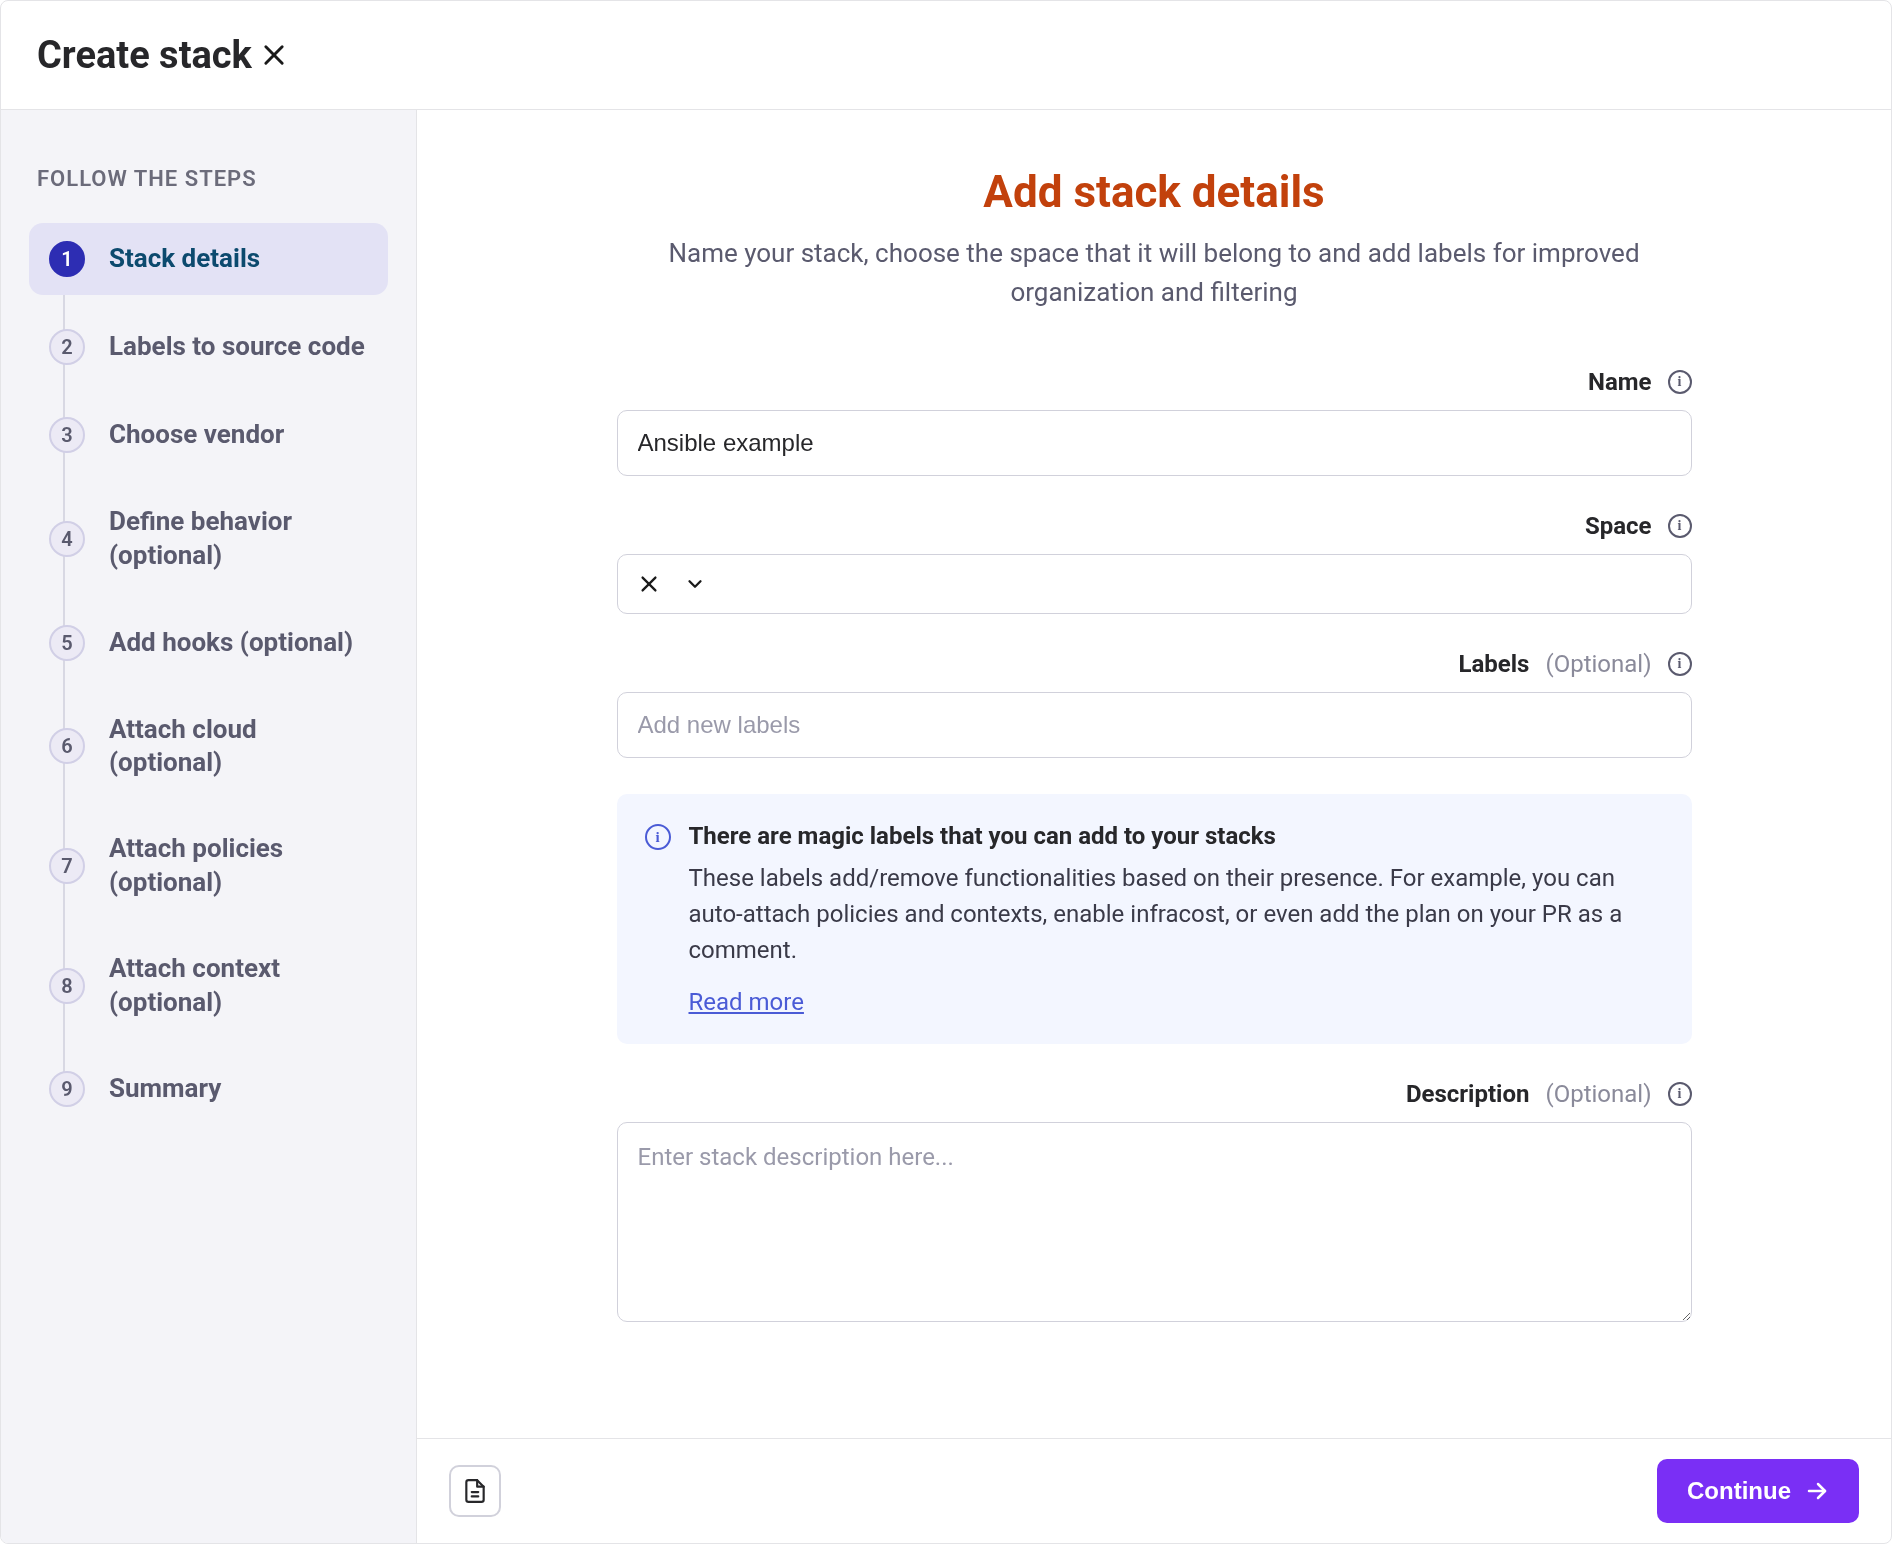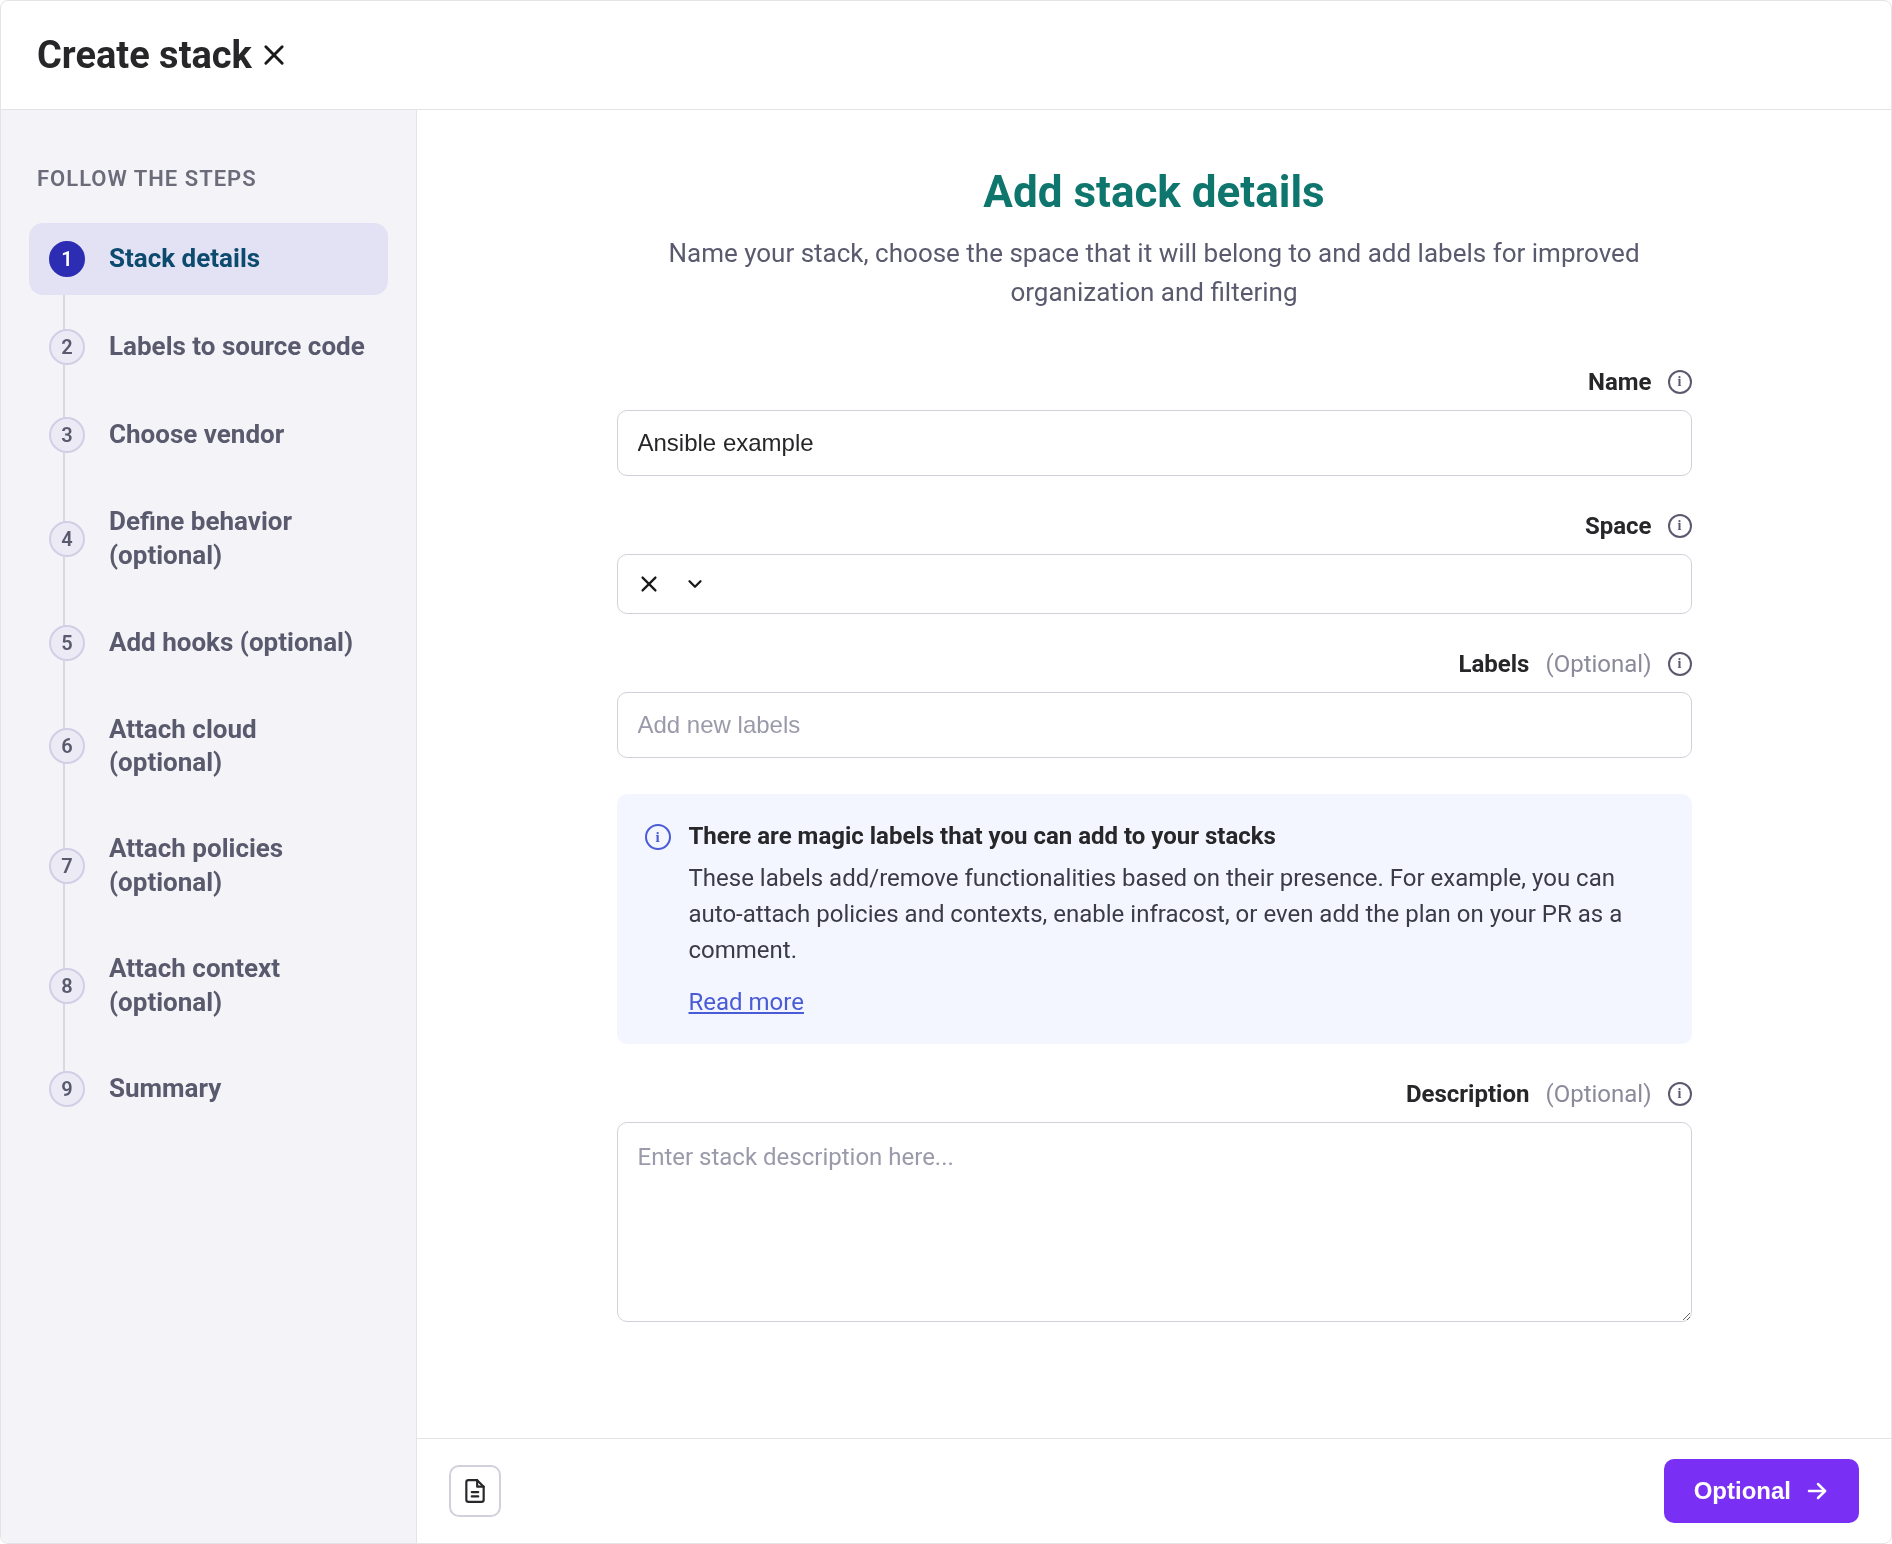--- a/index.html
+++ b/index.html
@@ -134,21 +134,21 @@
   justify-content: center;
 }
 .content-inner {
   width: 100%;
   max-width: 1075px;
 }
 .section-title {
   font-size: 44px;
   font-weight: 700;
   text-align: center;
-  color: #0f766e;
+  color: #c2410c;
   margin-bottom: 16px;
 }
 .section-subtitle {
   font-size: 26px;
   text-align: center;
   color: #5a5a6e;
   line-height: 1.5;
   margin-bottom: 56px;
   padding: 0 40px;
 }
@@ -446,21 +446,21 @@
       <div class="footer">
         <button class="doc-btn">
           <svg viewBox="0 0 24 24" fill="none" stroke="#27272a" stroke-width="2" stroke-linecap="round" stroke-linejoin="round">
             <path d="M14 2H6a2 2 0 0 0-2 2v16a2 2 0 0 0 2 2h12a2 2 0 0 0 2-2V8z"></path>
             <polyline points="14 2 14 8 20 8"></polyline>
             <line x1="9" y1="13" x2="15" y2="13"></line>
             <line x1="9" y1="17" x2="15" y2="17"></line>
           </svg>
         </button>
         <button class="continue-btn">
-          <span>Optional</span>
+          <span>Continue</span>
           <svg viewBox="0 0 24 24" fill="none" stroke="#fff" stroke-width="2.5" stroke-linecap="round" stroke-linejoin="round">
             <line x1="4" y1="12" x2="20" y2="12"></line>
             <polyline points="13 5 20 12 13 19"></polyline>
           </svg>
         </button>
       </div>
     </main>
 
   </div>
 </div>

